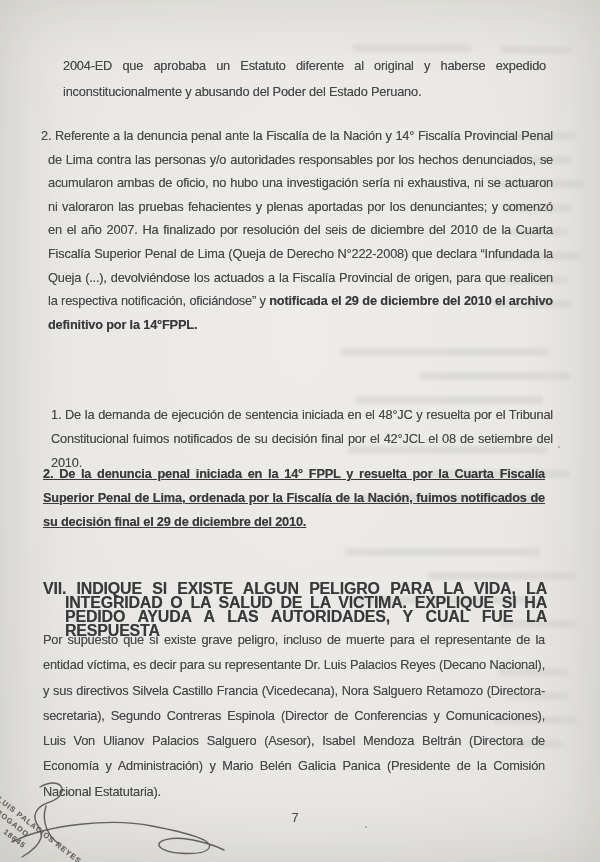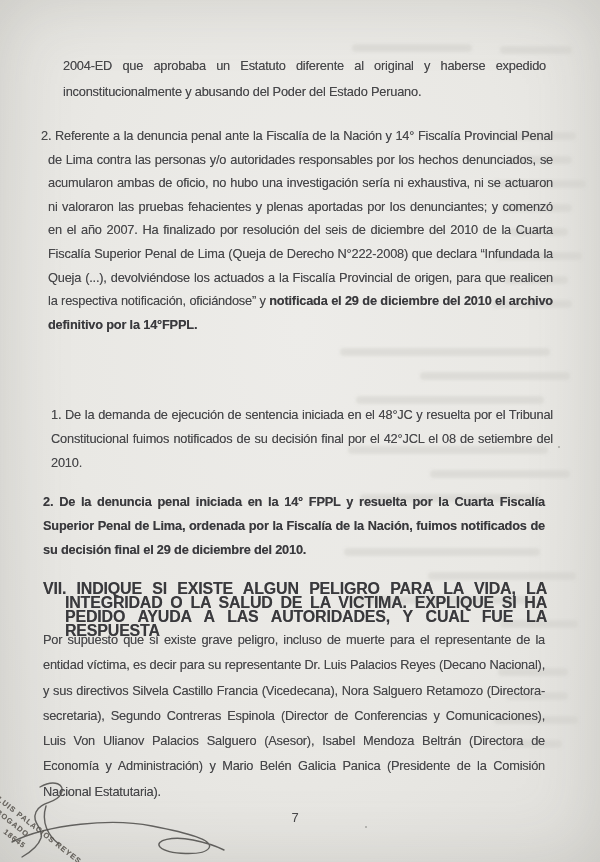--- a/index.html
+++ b/index.html
@@ -81,21 +81,21 @@
 
   <p class="para" style="left:63px;top:53px;width:483px;line-height:26px;">2004-ED que aprobaba un Estatuto diferente al original y haberse expedido inconstitucionalmente y abusando del Poder del Estado Peruano.</p>
 
   <p class="para hang7" style="left:41px;top:114px;width:505px;line-height:23.6px;margin-top:10px;">
     <span>2. Referente a la denuncia penal ante la Fiscalía de la Nación y 14° Fiscalía Provincial Penal de Lima contra las personas y/o autoridades responsables por los hechos denunciados, se acumularon ambas de oficio, no hubo una investigación sería ni exhaustiva, ni se actuaron ni valoraron las pruebas fehacientes y plenas aportadas por los denunciantes; y comenzó en el año 2007. Ha finalizado por resolución del seis de diciembre del 2010 de la Cuarta Fiscalía Superior Penal de Lima (Queja de Derecho N°222-2008) que declara “Infundada la Queja (...), devolviéndose los actuados a la Fiscalía Provincial de origen, para que realicen la respectiva notificación, oficiándose” y </span><span class="bold">notificada el 29 de diciembre del 2010 el archivo definitivo por la 14°FPPL.</span>
   </p>
 
 
   <p class="para" style="left:43px;top:403px;width:502px;line-height:24px;margin-left:8px;">1. De la demanda de ejecución de sentencia iniciada en el 48°JC y resuelta por el Tribunal Constitucional fuimos notificados de su decisión final por el 42°JCL el 08 de setiembre del 2010.</p>
 
-  <p class="para bold" style="left:43px;top:490px;width:502px;line-height:24px;">2. De la denuncia penal iniciada en la 14° FPPL y resuelta por la Cuarta Fiscalía Superior Penal de Lima, ordenada por la Fiscalía de la Nación, fuimos notificados de su decisión final el 29 de diciembre del 2010.</p>
+  <p class="para bold" style="left:43px;top:462px;width:502px;line-height:24px;text-decoration:underline;">2. De la denuncia penal iniciada en la 14° FPPL y resuelta por la Cuarta Fiscalía Superior Penal de Lima, ordenada por la Fiscalía de la Nación, fuimos notificados de su decisión final el 29 de diciembre del 2010.</p>
 
   <p class="para bold hang22" style="left:43px;top:582px;width:482px;line-height:14px;font-size:16px;">VII. INDIQUE SI EXISTE ALGUN PELIGRO PARA LA VIDA, LA INTEGRIDAD O LA SALUD DE LA VICTIMA. EXPLIQUE SI HA PEDIDO AYUDA A LAS AUTORIDADES, Y CUAL FUE LA RESPUESTA</p>
 
   <p class="para" style="left:43px;top:627px;width:502px;line-height:25.3px;">Por supuesto que sí existe grave peligro, incluso de muerte para el representante de la entidad víctima, es decir para su representante Dr. Luis Palacios Reyes (Decano Nacional), y sus directivos Silvela Castillo Francia (Vicedecana), Nora Salguero Retamozo (Directora-secretaria), Segundo Contreras Espinola (Director de Conferencias y Comunicaciones), Luis Von Ulianov Palacios Salguero (Asesor), Isabel Mendoza Beltrán (Directora de Economía y Administración) y Mario Belén Galicia Panica (Presidente de la Comisión Nacional Estatutaria).</p>
 
   <div class="page-number">7</div>
 
   <div class="speck" style="left:365px;top:826px;"></div>
   <div class="speck" style="left:558px;top:446px;"></div>
 

